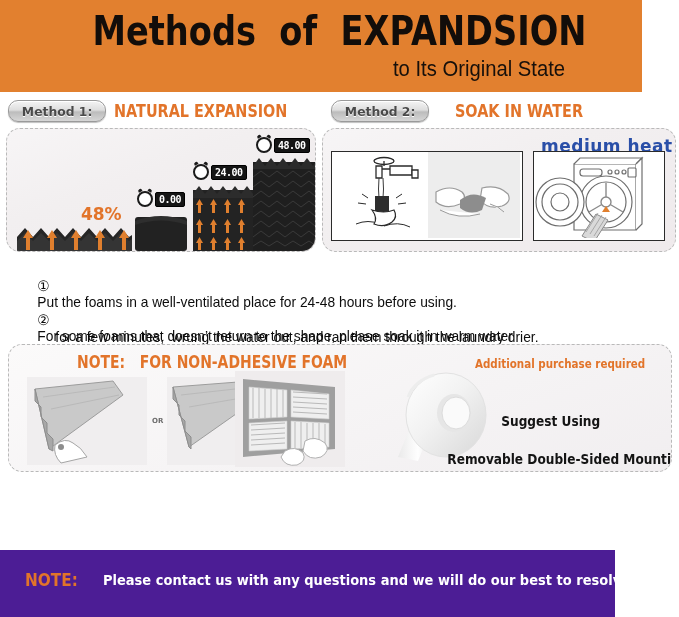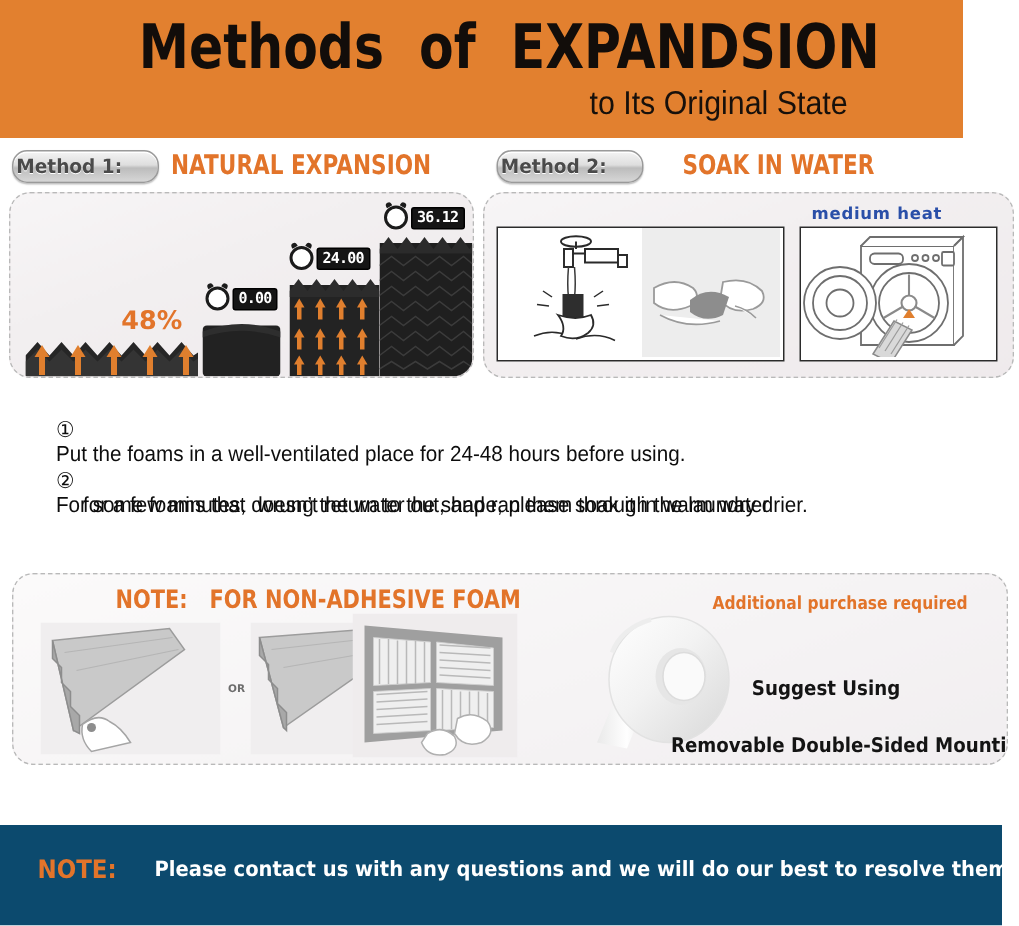--- a/index.html
+++ b/index.html
@@ -41,21 +41,21 @@
   }
 
   
   .m-badge{
     position:absolute;
     height:20px;
     border-radius:10px;
     background:linear-gradient(180deg,#f4f4f4 0%,#dedede 45%,#bcbcbc 55%,#d6d6d6 100%);
     border:1px solid #9a9a9a;
     box-shadow:0 1px 1px rgba(0,0,0,.25), inset 0 1px 0 #fff;
-    display:flex;align-items:center;
+    display:flex;align-items:center;justify-content:center;
   }
   .m-badge span{
     font-family:"DejaVu Sans",sans-serif;
     font-weight:bold;font-size:13px;color:#4a4a4a;
     text-shadow:0 1px 0 #fff;
     transform:scaleX(.95);
     white-space:pre;
   }
   .m-title{
     position:absolute;
@@ -117,21 +117,21 @@
     letter-spacing:.2px;
   }
 
   
   .photo{
     position:absolute;background:#fff;border:1px solid #2b2b2b;
   }
   .medheat{
     position:absolute;
     font-family:"DejaVu Sans",sans-serif;
-    font-weight:bold;font-size:11px;color:#2a4fa8;
+    font-weight:bold;font-size:17px;color:#2a4fa8;
     letter-spacing:.5px;white-space:pre;
   }
 
   
   .instr{
     position:absolute;
     font-family:"Liberation Sans",sans-serif;
     font-size:14.5px;color:#0d0d0d;
     white-space:pre;
     transform:scaleX(.95);
@@ -178,22 +178,22 @@
     font-size:14.5px;color:#0d0d0d;
     text-decoration:underline;
     text-underline-offset:2px;
     white-space:pre;
     transform:scaleX(.96);
     transform-origin:0 50%;
   }
 
   
   .footer{
-    position:absolute;left:0;top:550px;width:668px;height:67px;
-    background:#0c4a6e;
+    position:absolute;left:0;top:550px;width:615px;height:67px;
+    background:#4c1d95;
   }
   .footer-note{
     position:absolute;left:25px;top:20px;
     font-family:"DejaVu Sans",sans-serif;
     font-weight:bold;font-size:17px;color:#e2742a;
     transform:scaleX(.9);transform-origin:0 50%;
     white-space:pre;
   }
   .footer-txt{
     position:absolute;left:103px;top:22px;
@@ -298,21 +298,21 @@
           <rect x="33" y="58" width="3" height="8"></rect>
             <path d="M34.5 53 L38 59 L31 59 Z"></path>
           <rect x="47" y="58" width="3" height="8"></rect>
             <path d="M48.5 53 L52 59 L45 59 Z"></path>
         </g>
       </svg>
     </div>
 
     <div class="timer" style="left:249px;top:8px;">
       <div class="clock"></div>
-      <div class="lcd">36.12</div>
+      <div class="lcd">48.00</div>
     </div>
     <div class="foamblk" style="left:246px;top:28px;">
       <svg width="62" height="94" viewBox="0 0 62 94">
         <rect x="0" y="5" width="62" height="89" fill="#1f1f1f"></rect>
         <path d="M0 9 L6 1 L12 9 L18 1 L24 9 L30 1 L36 9 L42 1 L48 9 L54 1 L60 9 L62 6 L62 12 L0 12 Z" fill="#2b2b2b"></path>
         <g stroke="#3b3b3b" stroke-width="1" fill="none">
           <path d="M0 20 L8 14 L16 20 L24 14 L32 20 L40 14 L48 20 L56 14 L62 19"></path>
           <path d="M0 30 L8 24 L16 30 L24 24 L32 30 L40 24 L48 30 L56 24 L62 29"></path>
           <path d="M0 40 L8 34 L16 40 L24 34 L32 40 L40 34 L48 40 L56 34 L62 39"></path>
           <path d="M0 50 L8 44 L16 50 L24 44 L32 50 L40 44 L48 50 L56 44 L62 49"></path>
@@ -429,21 +429,21 @@
     <span>Put the foams in a well-ventilated place for 24-48 hours before using.</span>
   </div>
   <div class="instr" style="left:22px;top:296px;">
     <span>②</span>
     <span>For some foams that doesn’t return to the shape, please soak it in warm water</span>
   </div>
   <div class="instr" style="left:40px;top:313px;">
     <span>for a few minutes,  wrung the water out, and ran them through the laundry drier.</span>
   </div>
 
-  <div class="panel" style="left:8px;top:344px;width:662px;height:126px;background:linear-gradient(160deg,#fbfafa 0%,#f5f3f4 60%,#f1eef0 100%);margin-top:38px;">
+  <div class="panel" style="left:8px;top:344px;width:662px;height:126px;background:linear-gradient(160deg,#fbfafa 0%,#f5f3f4 60%,#f1eef0 100%);">
 
     <div class="note-title" style="left:68px;top:7px;">NOTE:   FOR NON-ADHESIVE FOAM</div>
 
     <div style="position:absolute;left:18px;top:32px;">
       <svg width="120" height="88" viewBox="0 0 120 88">
         <rect x="0" y="0" width="120" height="88" fill="#f0eeef"></rect>
         <g fill="#c9c9c9" stroke="#9c9c9c" stroke-width="1">
           <path d="M8 12 L86 4 L96 18 L22 72 Z"></path>
         </g>
         <g fill="#a8a8a8" stroke="#8d8d8d" stroke-width="1">

